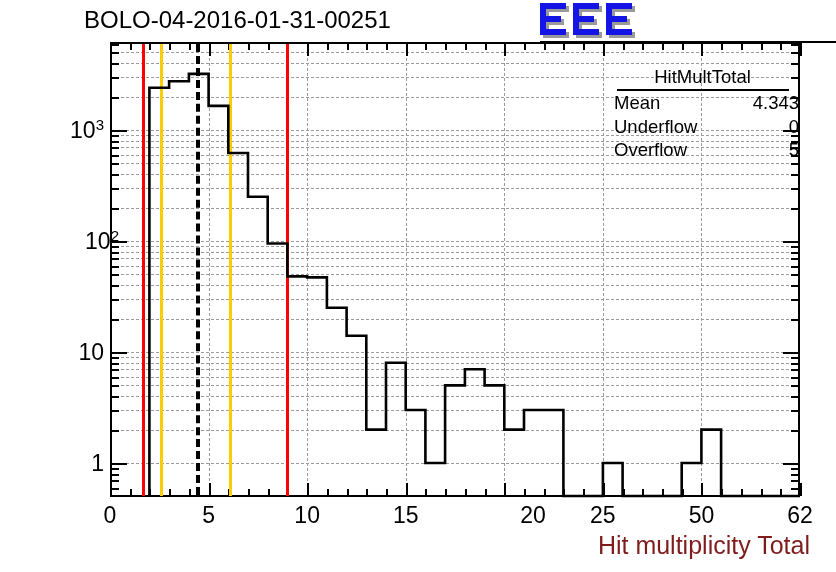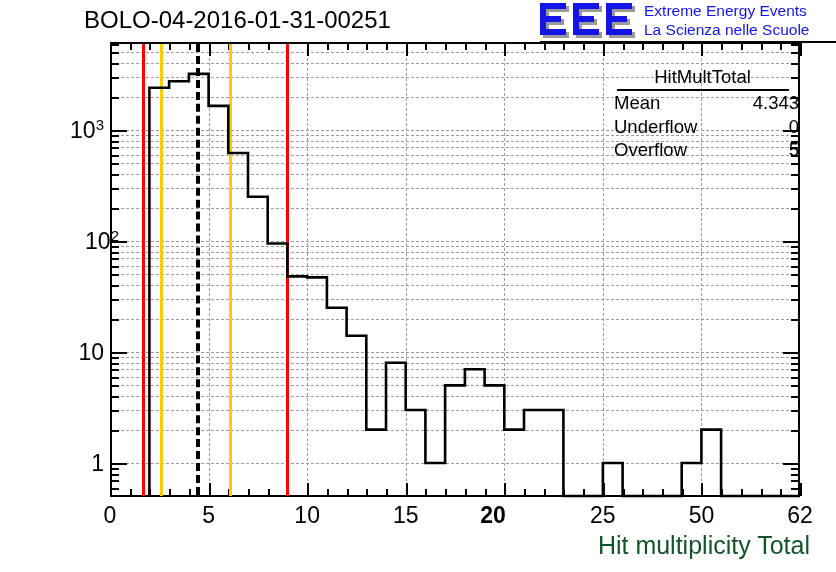--- a/index.html
+++ b/index.html
@@ -30,21 +30,21 @@
   .gridh{height:0;border-top:1px dashed #9c9c9c;}
 
   .tick{position:absolute;background:#000;}
   .tickx{width:2px;}
   .ticky{height:2px;}
 
   .xlab{position:absolute;font-size:23px;color:#000;text-align:center;transform:translateX(-50%);}
   .ylab{position:absolute;font-size:23px;color:#000;text-align:right;transform:translateY(-50%);}
   .ylab sup{font-size:15px;vertical-align:super;}
 
-  .xtitle{position:absolute;right:18px;top:531px;font-size:25px;color:#14532d;white-space:nowrap;margin-left:45px;}
+  .xtitle{position:absolute;right:18px;top:531px;font-size:25px;color:#7f1d1d;white-space:nowrap;margin-left:45px;}
 
   
   .vline{position:absolute;width:3px;}
   .vdash{position:absolute;width:0;border-left:4px dashed #000;}
 
   
   .stats{position:absolute;left:600px;top:66px;width:205px;font-size:18.5px;color:#000;}
   .stats-title{text-align:center;padding-bottom:1px;border-bottom:2px solid #000;width:172px;margin:0 auto;}
   .stats-row{display:flex;justify-content:space-between;padding:1px 6px 1px 14px;line-height:21.5px;}
 
@@ -88,24 +88,20 @@
           <div class="bar b1 gray"></div>
             <div class="bar b2 gray"></div>
             <div class="bar b3 gray"></div>
             <div class="stem gray"></div>
         </div>
         <div class="bar b1 blue"></div>
           <div class="bar b2 blue"></div>
           <div class="bar b3 blue"></div>
           <div class="stem blue"></div>
       </div>
-    </div>
-    <div class="logo-text">
-      <div>Extreme Energy Events</div>
-      <div>La Scienza nelle Scuole</div>
     </div>
   </div>
   <div class="hdr-rule"></div>
 
   <div class="frame"></div>
   <div id="plot-layer">
       <div class="gridv" style="left:208.57142857142856px;top:43px;height:453px;"></div>
       <div class="gridv" style="left:307.1428571428571px;top:43px;height:453px;"></div>
       <div class="gridv" style="left:405.7142857142857px;top:43px;height:453px;"></div>
       <div class="gridv" style="left:504.2857142857143px;top:43px;height:453px;"></div>
@@ -212,21 +208,21 @@
       <div class="tick tickx" style="left:760.5714285714286px;top:489px;height:7px;"></div>
       <div class="tick tickx" style="left:760.5714285714286px;top:43px;height:7px;"></div>
       <div class="tick tickx" style="left:780.2857142857143px;top:489px;height:7px;"></div>
       <div class="tick tickx" style="left:780.2857142857143px;top:43px;height:7px;"></div>
       <div class="tick tickx" style="left:800px;top:483px;height:13px;"></div>
       <div class="tick tickx" style="left:800px;top:43px;height:13px;"></div>
       <div class="xlab" style="left:110px;top:502px;">0</div>
       <div class="xlab" style="left:208.57142857142856px;top:502px;">5</div>
       <div class="xlab" style="left:307.1428571428571px;top:502px;">10</div>
       <div class="xlab" style="left:405.7142857142857px;top:502px;">15</div>
-      <div class="xlab" style="left:493px;top:502px;font-weight:bold;">20</div>
+      <div class="xlab" style="left:533px;top:502px;">20</div>
       <div class="xlab" style="left:602.8571428571429px;top:502px;">25</div>
       <div class="xlab" style="left:701.4285714285714px;top:502px;">50</div>
       <div class="xlab" style="left:800px;top:502px;">62</div>
       <div class="tick ticky" style="left:111px;top:487.62521120741553px;width:8px;"></div>
       <div class="tick ticky" style="left:791px;top:487.62521120741553px;width:8px;"></div>
       <div class="tick ticky" style="left:111px;top:480.1941175584175px;width:8px;"></div>
       <div class="tick ticky" style="left:791px;top:480.1941175584175px;width:8px;"></div>
       <div class="tick ticky" style="left:111px;top:473.75701144389427px;width:8px;"></div>
       <div class="tick ticky" style="left:791px;top:473.75701144389427px;width:8px;"></div>
       <div class="tick ticky" style="left:111px;top:468.07908145223496px;width:8px;"></div>

